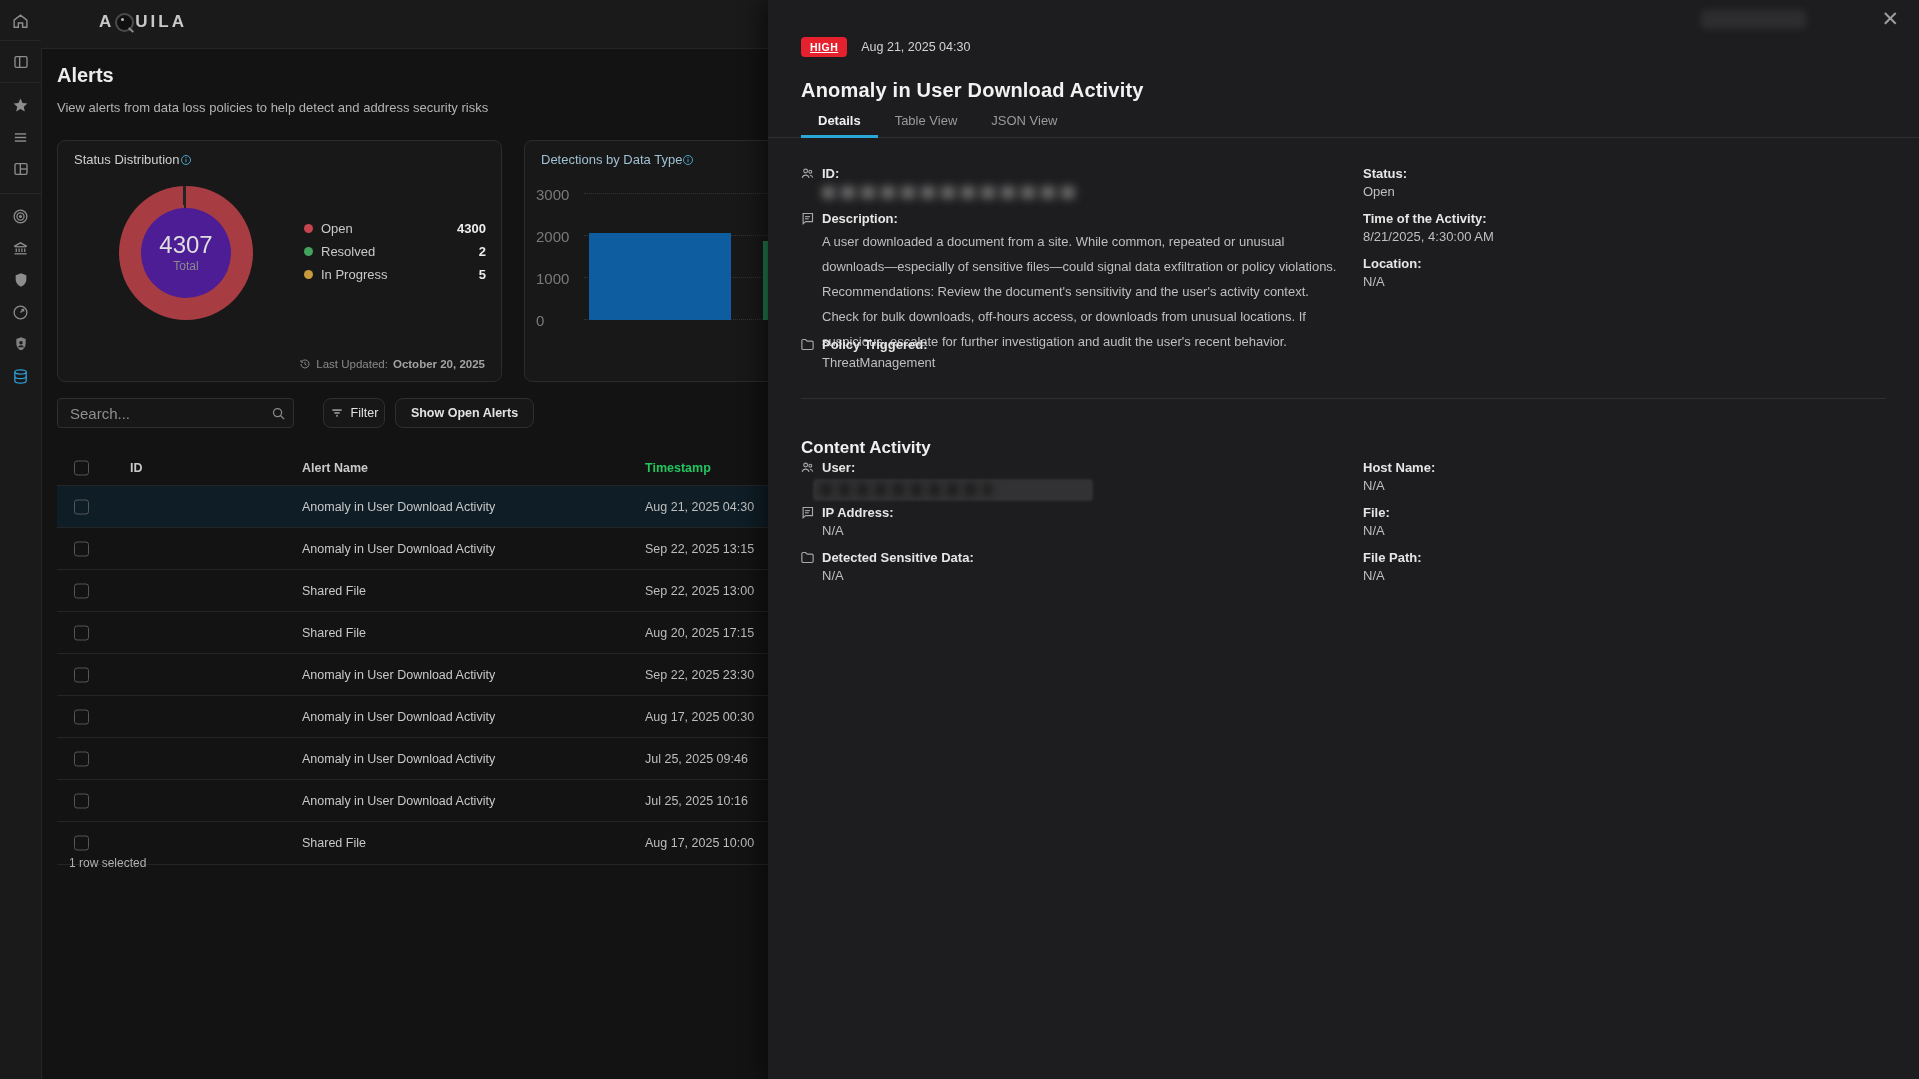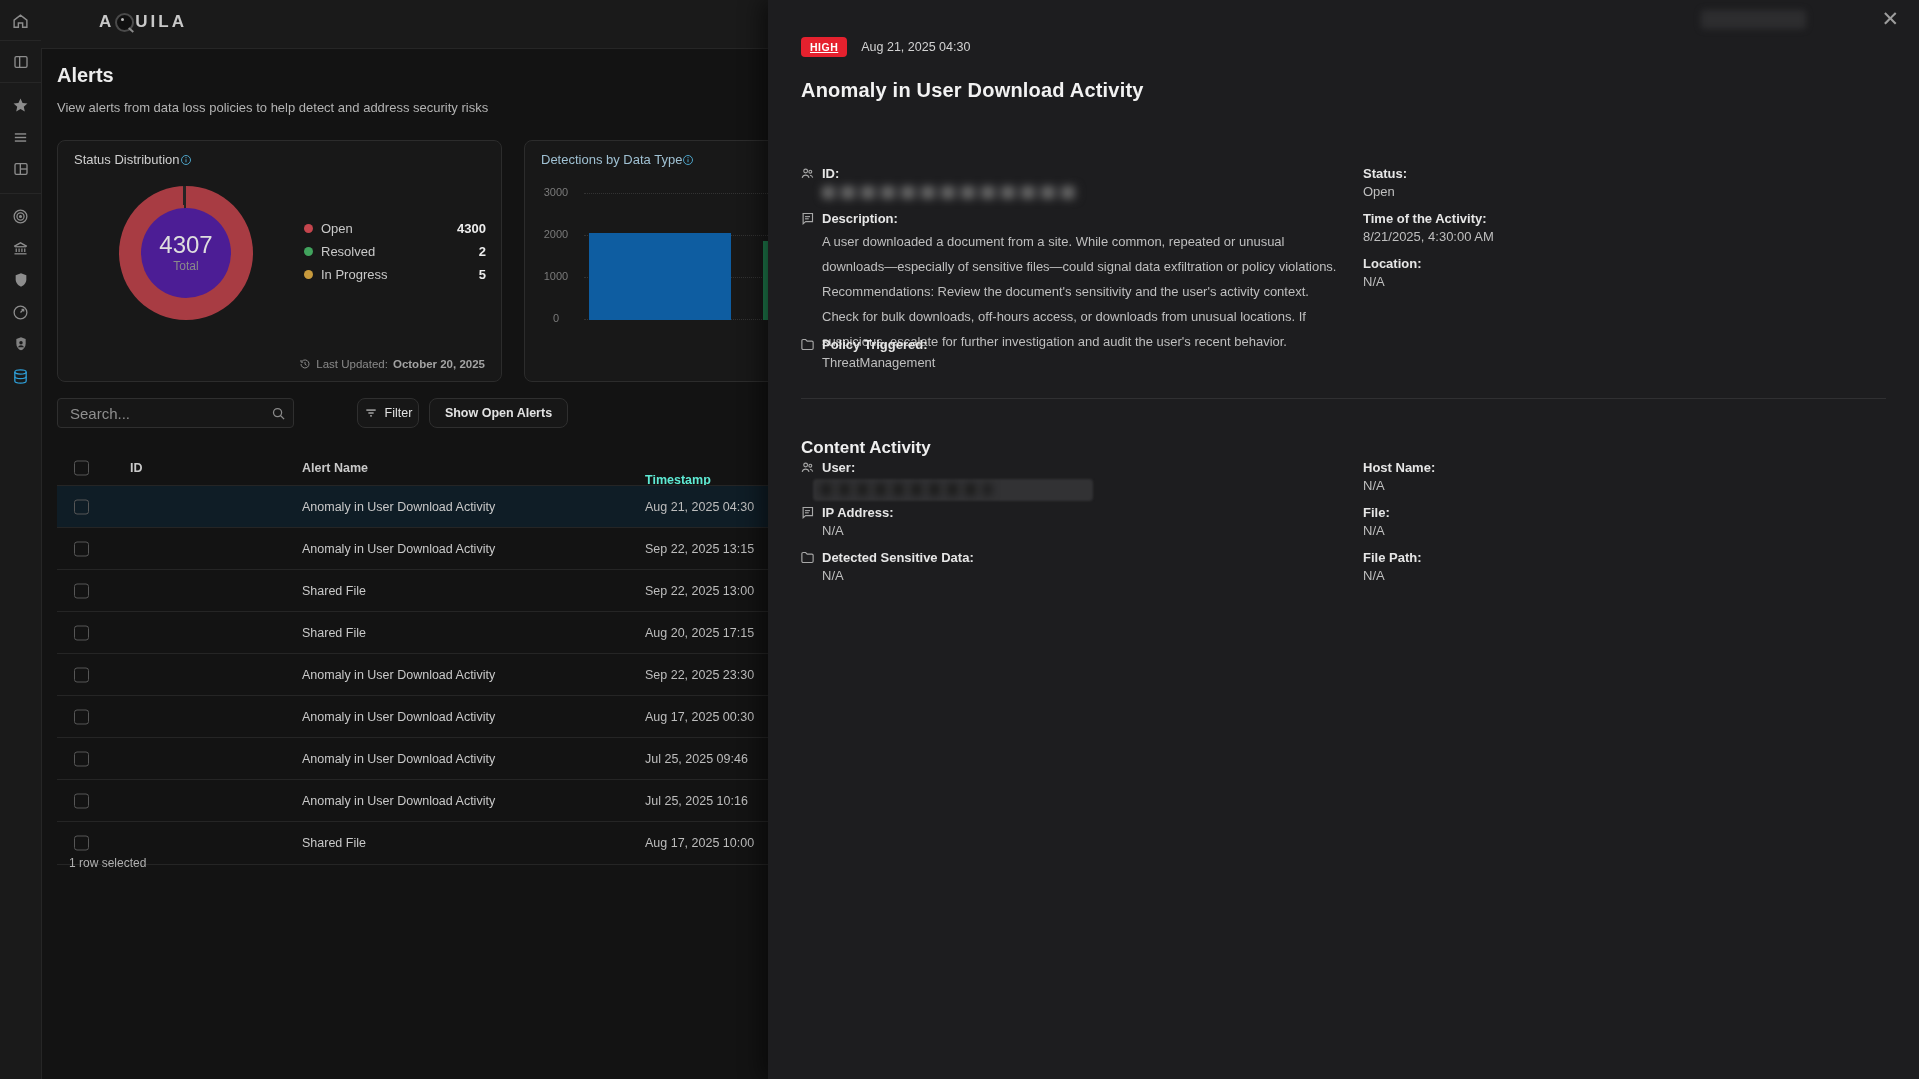--- a/index.html
+++ b/index.html
@@ -41,42 +41,42 @@
   #donut-total{font-size:24px;color:#dedede;line-height:1;}
   #donut-total-label{font-size:12px;color:#8a8a8a;margin-top:2px;}
   .leg-row{position:absolute;left:304px;width:182px;height:16px;display:flex;align-items:center;font-size:13px;color:#c9c9c9;}
   .leg-dot{width:9px;height:9px;border-radius:50%;margin-right:8px;flex:0 0 auto;}
   .leg-val{margin-left:auto;font-weight:bold;color:#ededed;}
   #last-upd{position:absolute;left:57px;top:358px;width:428px;text-align:right;font-size:11.5px;color:#8a8a8a;
             display:flex;justify-content:flex-end;align-items:center;gap:5px;}
   #last-upd b{color:#a3a3a3;}
 
   
-  .ytick{position:absolute;width:40px;text-align:center;font-size:11px;color:#7a7a7a;}
+  .ytick{position:absolute;width:40px;text-align:left;font-size:15px;color:#7a7a7a;}
   .gridline{position:absolute;left:584px;width:440px;height:0;border-top:1px dotted #333;}
   .bar{position:absolute;}
 
   
   #search{position:absolute;left:57px;top:398px;width:237px;height:30px;border:1px solid #2f2f2f;border-radius:4px;
           background:#171717;box-sizing:border-box;display:flex;align-items:center;padding:0 10px;}
   #search input{flex:1;background:transparent;border:none;outline:none;color:#cfcfcf;font-size:15px;font-family:inherit;}
   #search input::placeholder{color:#8f8f8f;}
   .btn{position:absolute;top:398px;height:30px;border:1px solid #2f2f2f;border-radius:8px;background:#171717;
-       display:flex;align-items:center;justify-content:center;gap:7px;font-size:12.5px;color:#e2e2e2;cursor:pointer;box-sizing:border-box;margin-left:34px;}
+       display:flex;align-items:center;justify-content:center;gap:7px;font-size:12.5px;color:#e2e2e2;cursor:pointer;box-sizing:border-box;}
   #btn-filter{left:323px;width:62px;}
   #btn-open{left:395px;width:139px;font-weight:bold;}
 
   
   .t-head{position:absolute;left:57px;top:450px;width:711px;height:35px;font-size:12.5px;font-weight:bold;color:#c9c9c9;}
   .t-row{position:absolute;left:57px;width:711px;height:42px;border-top:1px solid #252525;font-size:12.5px;color:#c9c9c9;cursor:pointer;}
   .t-row.sel{background:#0f1d26;}
   .t-row.last{border-bottom:1px solid #252525;}
   .cell{position:absolute;top:50%;transform:translateY(-50%);}
   .c-cb{left:17px;}  .c-id{left:73px;} .c-name{left:245px;} .c-ts{left:588px;color:#bdbdbd;}
-  .t-head .c-ts{color:#5eead4;margin-top:12px;}
+  .t-head .c-ts{color:#22c55e;}
   .cbx{width:15px;height:15px;border:1.5px solid #565656;border-radius:3px;box-sizing:border-box;display:block;}
   #t-footer{position:absolute;left:69px;top:856px;font-size:12px;color:#b0b0b0;}
 
   
   .redact{border-radius:4px;filter:blur(4px);}
   .id-smudge{width:46px;height:12px;background:repeating-linear-gradient(90deg,#5a5a5a 0 10px,#333 10px 16px);}
   .panel-id-smudge{position:absolute;width:255px;height:13px;background:repeating-linear-gradient(90deg,#6a6a6a 0 12px,#2a2a2c 12px 20px);}
   .blob-top{position:absolute;left:933px;top:10px;width:105px;height:19px;background:#2d2d2f;border-radius:4px;filter:blur(3px);}
   .email-blob{position:absolute;width:280px;height:22px;background:#323234;border-radius:4px;filter:blur(1px);overflow:hidden;}
   .email-blob i{position:absolute;left:8px;top:5px;width:170px;height:11px;display:block;
@@ -374,20 +374,25 @@
   <aside id="panel">
     <div id="panel-close">✕</div>
     <div class="blob-top"></div>
 
     <div id="sev-row">
       <span id="sev-badge" style="background: rgb(229, 33, 46); text-decoration: underline;">HIGH</span>
       <span id="sev-date">Aug 21, 2025 04:30</span>
     </div>
     <h1 id="panel-title">Anomaly in User Download Activity</h1>
 
+    <div id="tabs">
+      <span class="tab active">Details</span>
+      <span class="tab">Table View</span>
+      <span class="tab">JSON View</span>
+    </div>
 
     <span class="f-icon" style="left:32px;top:166px">
       <svg width="15" height="15" viewBox="0 0 24 24" fill="none" stroke="currentColor" stroke-width="1.8">
           <circle cx="9" cy="8" r="3"></circle>
           <path d="M3.5 19c.8-3 3-4.5 5.5-4.5s4.7 1.5 5.5 4.5"></path>
           <circle cx="16.5" cy="9" r="2.3"></circle>
           <path d="M16 14.7c2 .2 3.6 1.5 4.3 3.8"></path>
         </svg>
     </span>
     <span class="f-label" style="left:54px;top:166px">ID:</span>

